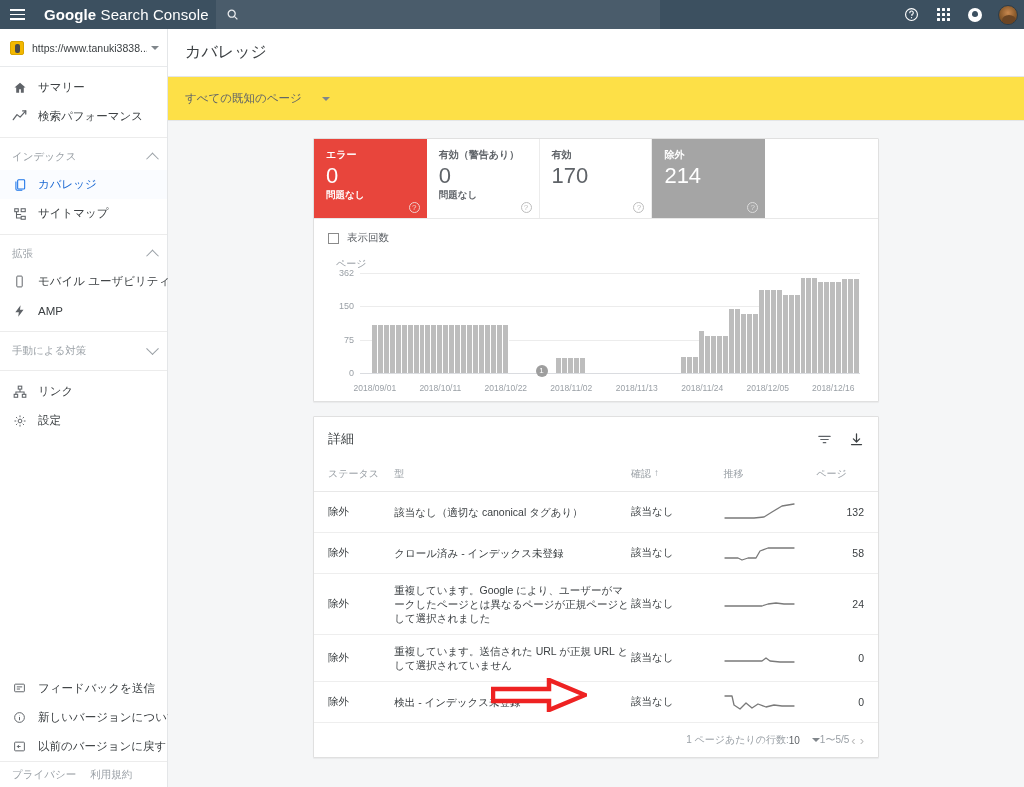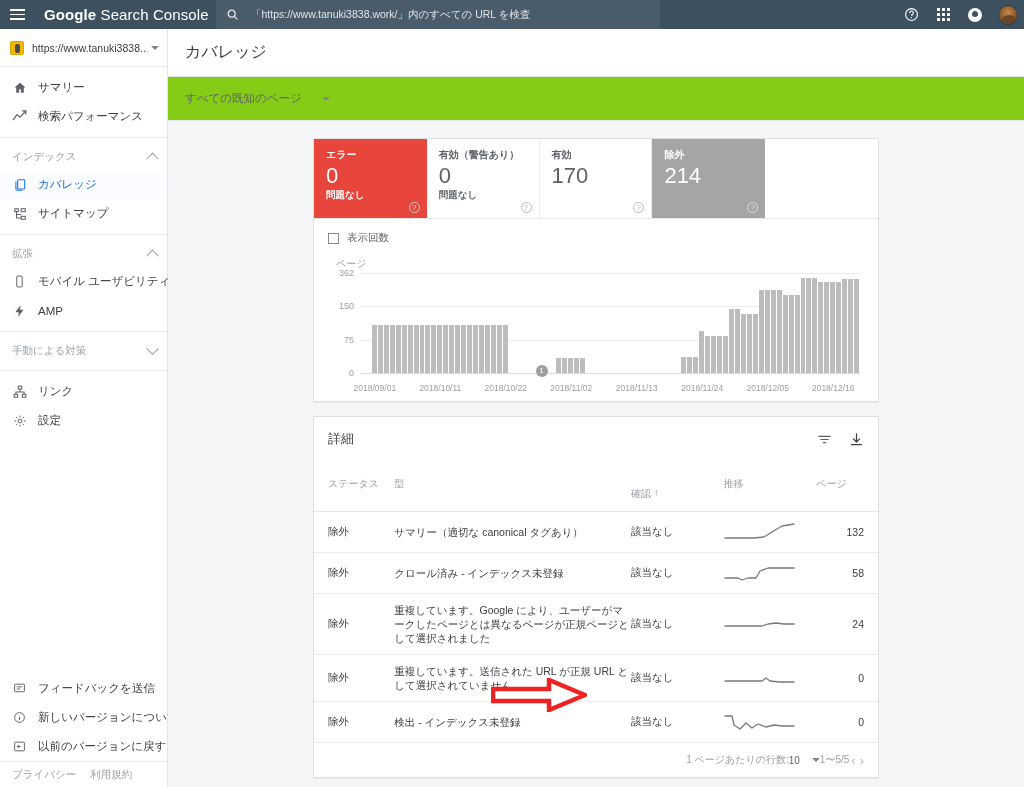--- a/index.html
+++ b/index.html
@@ -111,21 +111,21 @@
 
   
   .main { position: absolute; left: 168px; top: 29px; width: 856px; height: 758px; background: #fff; }
   .page-head {
     height: 48px; display: flex; align-items: center; padding-left: 17px;
     border-bottom: 1px solid #e4e6e8;
   }
   .page-title { font-size: 16px; color: #3c4043; }
   .filter-bar {
     height: 44px; display: flex; align-items: center; padding-left: 17px;
-    border-bottom: 1px solid #e4e6e8; background: #84cc16;
+    border-bottom: 1px solid #e4e6e8; background: #fde047;
   }
   .filter-chip { display: flex; align-items: center; gap: 16px; cursor: pointer; color: #5f6368; font-size: 11.5px; }
   .content-area { background: #f5f6f7; height: 666px; padding: 17px 0 0 0; position: relative; }
 
   
   .panel {
     background: #fff; border: 1px solid #e0e0e0; border-radius: 1px;
     box-shadow: 0 1px 1px rgba(0,0,0,.05);
     width: 566px; margin: 0 auto;
   }
@@ -182,21 +182,21 @@
   }
   table.dt td {
     font-size: 10.5px; color: #3c4043; padding: 9px 0; border-bottom: 1px solid #eeeeee;
     vertical-align: middle;
   }
   .c-status { width: 78px; padding-left: 14px !important; }
   .c-type { width: 230px; }
   .c-valid { width: 90px; }
   .c-trend { width: 90px; }
   .c-pages { width: 60px; text-align: right; padding-right: 14px !important; }
-  .th-sort { display: inline-flex; align-items: flex-start; gap: 3px; margin-top: 20px; }
+  .th-sort { display: inline-flex; align-items: flex-start; gap: 3px; }
   .type-text { line-height: 14px; }
   .spark { display: block; }
   tr.drow { cursor: pointer; }
   .pager { height: 34px; display: flex; align-items: center; justify-content: flex-end; padding-right: 12px; font-size: 10px; color: #9aa0a6; }
   .pager .rows-sel { display: inline-flex; align-items: center; gap: 8px; color: #5f6368; cursor: pointer; }
   .pg-arrow { color: #bdbdbd; font-size: 13px; cursor: pointer; padding: 0 2px; }
 
   
   .red-arrow { position: absolute; left: 323px; top: 557px; pointer-events: none; }
 </style>
@@ -214,21 +214,20 @@
     <div class="brand">
       <b>Google</b><i> Search Console</i>
     </div>
     <div class="searchbox">
       <span class="sicon">
         <svg width="13" height="13" viewBox="0 0 24 24" fill="none" stroke="#e8eaed" stroke-width="2.4">
           <circle cx="10.5" cy="10.5" r="6.5"></circle>
             <line x1="15.5" y1="15.5" x2="21" y2="21"></line>
         </svg>
       </span>
-      <span class="stext">「https://www.tanuki3838.work/」内のすべての URL を検査</span>
     </div>
     <div class="hdr-right">
       <div class="hdr-icon">
         <svg width="15" height="15" viewBox="0 0 24 24" fill="none" stroke="#fff" stroke-width="1.8">
           <circle cx="12" cy="12" r="9.5"></circle>
           <path d="M9.3 9.2a2.8 2.8 0 1 1 3.4 2.8v1.6" stroke-linecap="round"></path>
           <circle cx="12" cy="17" r="1" fill="#fff" stroke="none"></circle>
         </svg>
       </div>
       <div class="hdr-icon">
@@ -585,21 +584,21 @@
                 </span>
               </th>
               <th class="c-trend">推移</th>
               <th class="c-pages">ページ</th>
             </tr>
           </thead>
           <tbody id="dt-body">
               <tr class="drow">
                 <td class="c-status">除外</td>
                 <td class="c-type">
-                  <div class="type-text">サマリー（適切な canonical タグあり）</div>
+                  <div class="type-text">該当なし（適切な canonical タグあり）</div>
                 </td>
                 <td class="c-valid">該当なし</td>
                 <td class="c-trend">
                   <svg class="spark" width="72" height="22" viewBox="0 0 72 22">
                     <path d="M1,17 L30,17 L40,16 L48,11 L58,5 L70,3" fill="none" stroke="#7a7a7a" stroke-width="1.3" stroke-linejoin="round" stroke-linecap="round"></path>
                   </svg>
                 </td>
                 <td class="c-pages">132</td>
               </tr>
               <tr class="drow">

